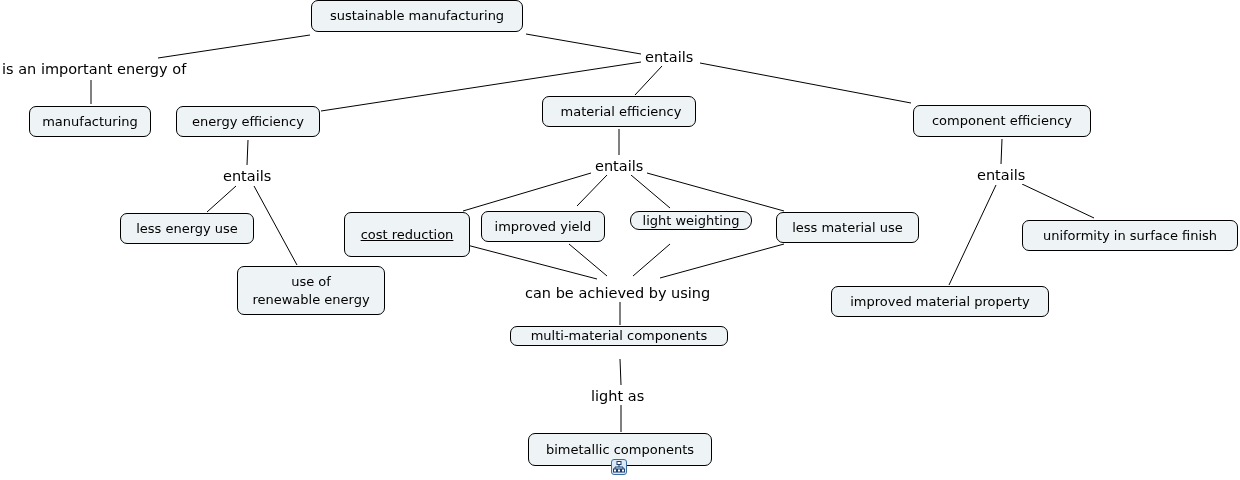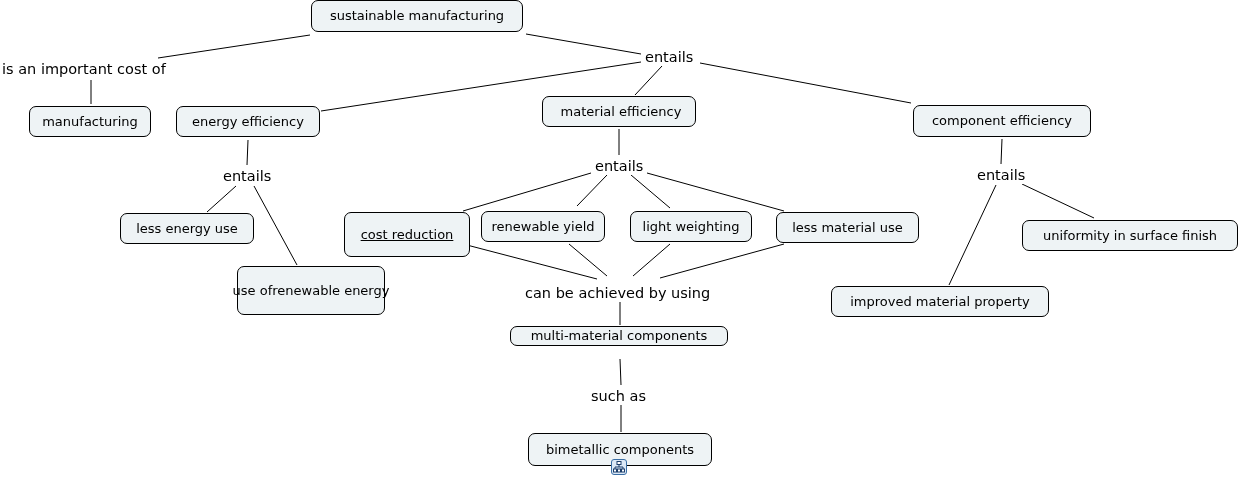--- a/index.html
+++ b/index.html
@@ -63,56 +63,56 @@
 </div>
 <div class="node" style="left:542px;top:96px;width:154px;height:31px;padding-left:12px;">
   <span>material efficiency</span>
 </div>
 <div class="node" style="left:913px;top:105px;width:178px;height:32px;">
   <span>component efficiency</span>
 </div>
 <div class="node" style="left:120px;top:213px;width:134px;height:31px;">
   <span>less energy use</span>
 </div>
-<div class="node" style="left:237px;top:266px;width:148px;height:49px;flex-direction:row;">
+<div class="node" style="left:237px;top:266px;width:148px;height:49px;flex-direction:column;">
   <span>use of</span>
   <span>renewable energy</span>
 </div>
 <div class="node" style="left:344px;top:212px;width:126px;height:45px;text-decoration:underline;">
   <span>cost reduction</span>
 </div>
 <div class="node" style="left:481px;top:211px;width:124px;height:31px;">
-  <span>renewable yield</span>
+  <span>improved yield</span>
 </div>
-<div class="node" style="left:630px;top:211px;width:122px;height:31px;">
+<div class="node" style="left:630px;top:211px;width:122px;height:19px;border-radius:9px;">
   <span>light weighting</span>
 </div>
 <div class="node" style="left:776px;top:212px;width:143px;height:31px;">
   <span>less material use</span>
 </div>
 <div class="node" style="left:1022px;top:220px;width:216px;height:31px;">
   <span>uniformity in surface finish</span>
 </div>
 <div class="node" style="left:831px;top:286px;width:218px;height:31px;align-items:center;">
   <span>improved material property</span>
 </div>
 <div class="node" style="left:510px;top:326px;width:218px;height:20px;">
   <span>multi-material components</span>
 </div>
 <div class="node" style="left:528px;top:433px;width:184px;height:33px;">
   <span>bimetallic components</span>
 </div>
 
-<div class="phrase" style="left:1px;top:60px;">is an important cost of</div>
+<div class="phrase" style="left:1px;top:60px;">is an important energy of</div>
 <div class="phrase" style="left:644px;top:48px;">entails</div>
 <div class="phrase" style="left:222px;top:167px;">entails</div>
 <div class="phrase" style="left:594px;top:157px;">entails</div>
 <div class="phrase" style="left:976px;top:166px;">entails</div>
 <div class="phrase" style="left:524px;top:284px;">can be achieved by using</div>
-<div class="phrase" style="left:590px;top:387px;">such as</div>
+<div class="phrase" style="left:590px;top:387px;">light as</div>
 
 <div class="sub-icon">
   <svg width="12" height="12" viewBox="0 0 12 12">
     <rect x="4" y="0.5" width="4" height="3" fill="#fff" stroke="#1b3d6b" stroke-width="1"></rect>
     <line x1="6" y1="3.5" x2="6" y2="6" stroke="#1b3d6b"></line>
     <line x1="2" y1="6" x2="10" y2="6" stroke="#1b3d6b"></line>
     <line x1="2" y1="6" x2="2" y2="8" stroke="#1b3d6b"></line>
     <line x1="10" y1="6" x2="10" y2="8" stroke="#1b3d6b"></line>
     <rect x="0.5" y="8" width="3" height="3" fill="#fff" stroke="#1b3d6b" stroke-width="1"></rect>
     <rect x="8.5" y="8" width="3" height="3" fill="#fff" stroke="#1b3d6b" stroke-width="1"></rect>

